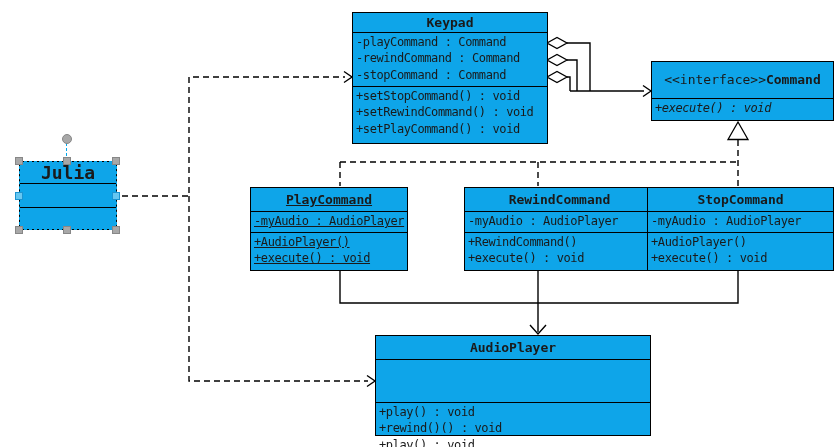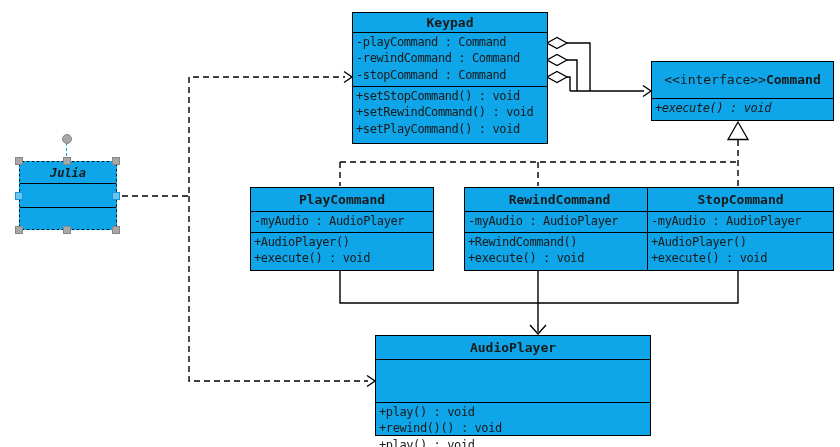--- a/index.html
+++ b/index.html
@@ -34,36 +34,36 @@
   #keypad .attrs{height:54px;}
   #keypad .meths{height:56px;}
 
   
   #command{left:651px;top:61px;width:183px;height:60px;}
   #command .uml-title{height:36px;flex-direction:row;line-height:16px;}
   #command .meths{height:21px;}
 
   
   .midbox{top:187px;height:84px;}
-  #playCommand{left:250px;width:184px;}
+  #playCommand{left:250px;width:158px;text-decoration:underline;}
   #rewindCommand{left:448px;width:191px;margin-left:16px;}
   #stopCommand{left:647px;width:187px;}
   .midbox .uml-title{height:23px;}
   .midbox .attrs{height:21px;}
   .midbox .meths{height:37px;}
 
   
   #audioPlayer{left:375px;top:335px;width:276px;height:101px;}
   #audioPlayer .uml-title{height:23px;}
   #audioPlayer .attrs{height:25px;}
   #audioPlayer .meths{height:51px;margin-top:18px;}
 
   
   #julia{left:19px;top:161px;width:98px;height:69px;}
-  #julia .uml-title{height:21px;font-size:12px;font-style:italic;}
+  #julia .uml-title{height:21px;font-size:18px;}
   #julia .c2{height:24px;}
   #julia .c3{height:21px;}
   #julia-selection{position:absolute;left:19px;top:161px;width:98px;height:69px;border:1.6px dashed var(--selection);pointer-events:none;}
   .handle{position:absolute;width:8px;height:8px;border:1px solid var(--handle-gray-border);background:var(--handle-gray-fill);}
   .handle.blue{border-color:var(--handle-blue-border);background:var(--handle-blue-fill);}
   #rotate-stem{position:absolute;left:66px;top:143px;width:0;height:18px;border-left:1.6px dashed var(--selection);}
   #rotate-handle{position:absolute;left:62px;top:134px;width:10px;height:10px;border-radius:50%;border:1px solid var(--handle-gray-border);background:var(--handle-gray-fill);}
 </style>
 </head>
 <body>

